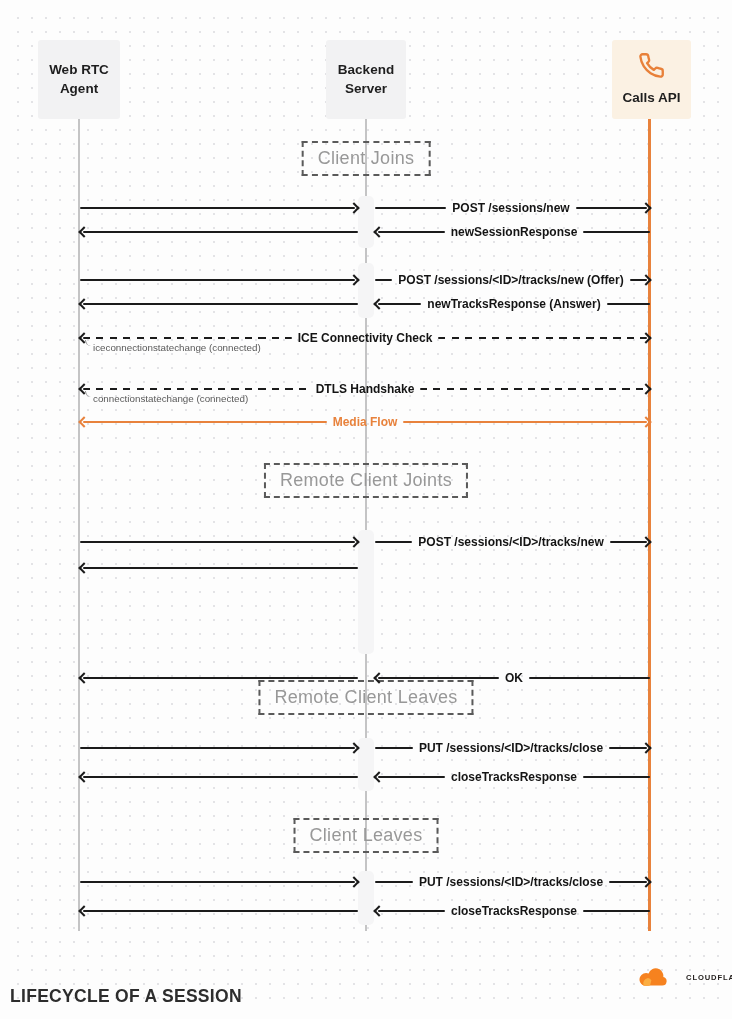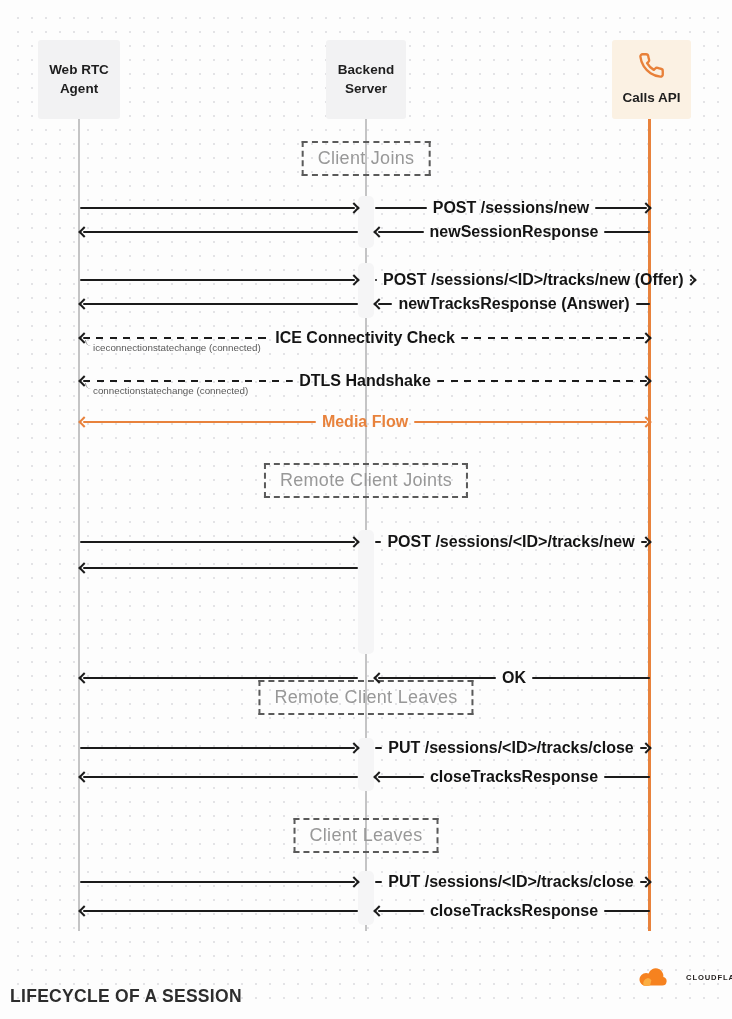--- a/index.html
+++ b/index.html
@@ -35,21 +35,21 @@
   .seg.a { left:0; width:278px; }
   .seg.b { left:295px; width:275px; }
   .seg.full { left:0; width:570px; }
   .ln { flex:1; min-width:2px; height:2.6px; background:var(--ink); border-radius:2px; }
   .dash .ln { background:repeating-linear-gradient(90deg, var(--ink) 0 7px, transparent 7px 13.5px); }
   .ar { flex:none; width:8px; height:8px; border-top:2.6px solid var(--ink); border-right:2.6px solid var(--ink); }
   .ar.r { transform:rotate(45deg); margin-left:-5px; }
   .ar.l { transform:rotate(-135deg); margin-right:-5px; }
   .mlbl {
     flex:none; white-space:nowrap; padding:0 6px;
-    font-weight:700; font-size:16px; letter-spacing:0; color:#141414;
+    font-weight:700; font-size:12px; letter-spacing:0; color:#141414;
   }
   .media .mlbl { color:var(--ink); }
   .sub {
     position:absolute; left:13px; top:11px; white-space:nowrap;
     font-size:9.8px; color:#585858;
   }
   .tick {
     position:absolute; left:5px; top:9px; width:7px; height:6px;
     border-left:1.4px solid #8A8A8A; border-bottom:0 solid transparent;
     border-bottom-left-radius:6px;
@@ -161,21 +161,21 @@
         <span class="ar l"></span>
         <span class="ln"></span>
         <span class="mlbl">ICE Connectivity Check</span>
         <span class="ln"></span>
         <span class="ar r"></span>
       </div>
     <span class="tick"></span>
     <span class="sub">iceconnectionstatechange (connected)</span>
   </div>
 
-  <div class="msg dash" style="top:374px">
+  <div class="msg dash" style="top:382px">
     <div class="seg full">
         <span class="ar l"></span>
         <span class="ln"></span>
         <span class="mlbl">DTLS Handshake</span>
         <span class="ln"></span>
         <span class="ar r"></span>
       </div>
     <span class="tick"></span>
     <span class="sub">connectionstatechange (connected)</span>
   </div>

